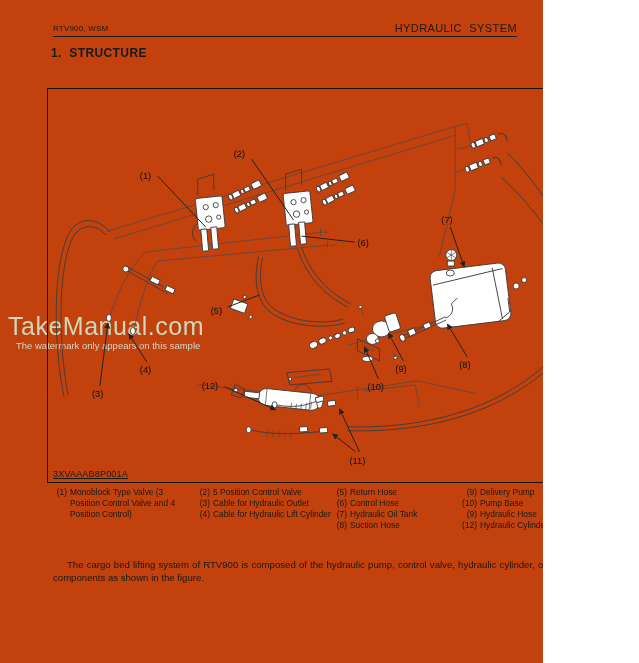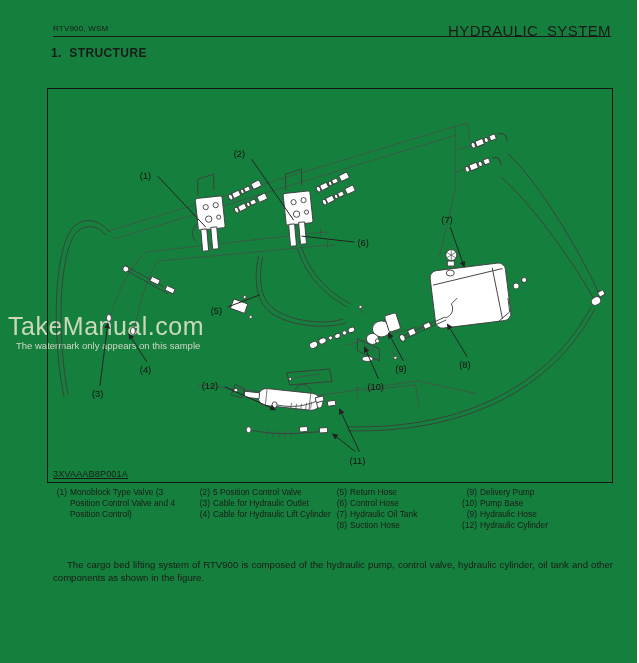--- a/index.html
+++ b/index.html
@@ -1,19 +1,19 @@
 <!DOCTYPE html>
 <html><head>
 <meta charset="utf-8">
 <style>
   html,body{margin:0;padding:0;background:#ffffff;}
-  .page{position:relative;width:637px;height:663px;background:#15803d;overflow:hidden;
+  .page{position:relative;width:543px;height:663px;background:#c2410c;overflow:hidden;
         font-family:"Liberation Sans",sans-serif;color:#1a1a1a;}
   .hdr-left{position:absolute;left:53px;top:24px;font-size:8px;letter-spacing:.2px;}
-  .hdr-right{position:absolute;right:26px;top:22px;font-size:15px;letter-spacing:.4px;word-spacing:4px;}
+  .hdr-right{position:absolute;right:26px;top:22px;font-size:11px;letter-spacing:.4px;word-spacing:4px;}
   .hdr-rule{position:absolute;left:53px;right:26px;top:36px;border-top:1.4px solid #1a1a1a;height:0;}
   .page-title{position:absolute;left:51px;top:46px;font-size:12px;font-weight:bold;
               letter-spacing:.4px;white-space:pre;}
   .wm{position:absolute;z-index:1;pointer-events:none;}
   .wm-title{left:8px;top:312px;font-size:25px;color:#cbd8bc;letter-spacing:.5px;}
   .wm-sub{left:16px;top:340px;font-size:9.5px;color:#cfd8c6;}
   .figure-box{position:absolute;left:47px;top:88px;width:564px;height:393px;
               border:1.8px solid #141414;z-index:2;}
   .figure-box svg{position:absolute;left:0;top:0;}
   .fig-code{position:absolute;left:5px;bottom:3px;font-size:9px;letter-spacing:.2px;text-decoration:underline;}

